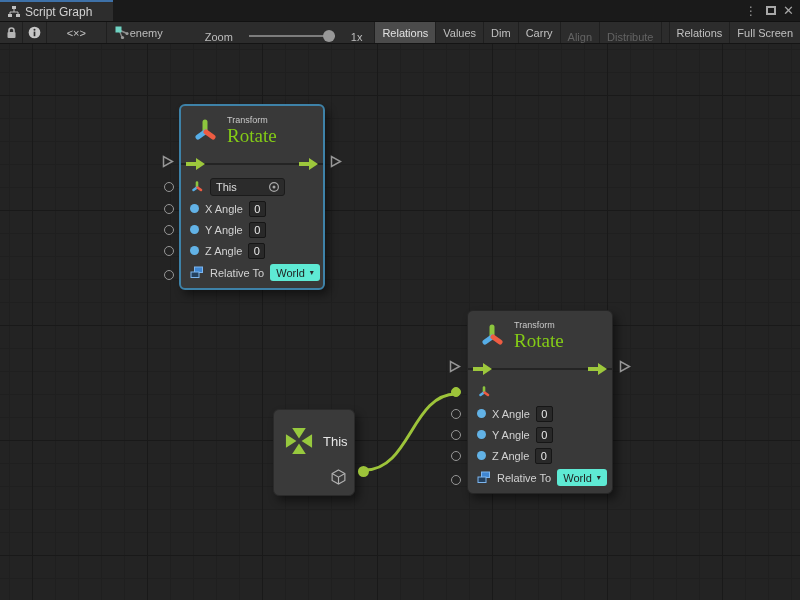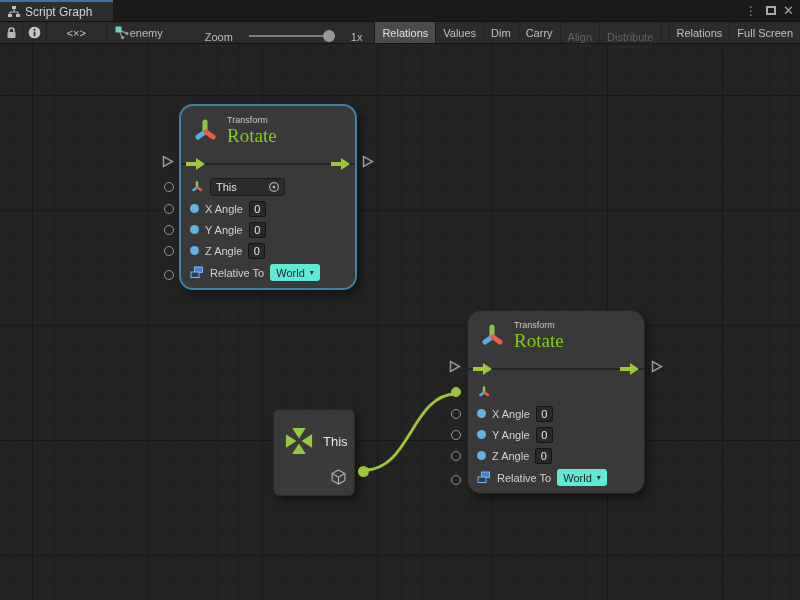--- a/index.html
+++ b/index.html
@@ -44,22 +44,22 @@
               linear-gradient(#191919 1px, transparent 1px),
               linear-gradient(90deg,#191919 1px, transparent 1px),
               linear-gradient(#1f1f1f 1px, transparent 1px),
               linear-gradient(90deg,#1f1f1f 1px, transparent 1px);
             background-size:115px 115px,115px 115px,23px 23px,23px 23px;
             background-position:32px 51px,32px 51px,32px 51px,32px 51px;
             overflow:hidden; }
   svg.wires { position:absolute; inset:0; pointer-events:none; }
 
   
-  .unode { position:absolute; width:178px; background:#393939; border:1px solid #262626;
-           border-radius:14px; box-shadow:4px 5px 9px rgba(0,0,0,.45); color:#d6d6d6; }
+  .unode { position:absolute; width:146px; background:#393939; border:1px solid #262626;
+           border-radius:6px; box-shadow:4px 5px 9px rgba(0,0,0,.45); color:#d6d6d6; }
   .unode.selected { border:2px solid #3e82a8; }
   .uhead { display:flex; align-items:center; gap:8px; padding:8px 10px 4px 10px; height:46px; }
   .uhead .cat { font-size:9px; color:#c9c9c9; }
   .uhead .ttl { font-size:19px; color:#84cc16;font-family:Liberation Serif, serif; }
   .flowrow { position:relative; height:24px; }
   .flowrow .line { position:absolute; left:0; right:0; top:11px; height:2px; background:#242424; }
   .flowrow .arr { position:absolute; top:6px; }
   .flowrow .arr.left { left:5px; } .flowrow .arr.right { right:5px; }
   .prow { position:relative; display:flex; align-items:center; gap:6px;
           height:21px; padding-left:9px; font-size:11px; color:#d2d2d2; }

